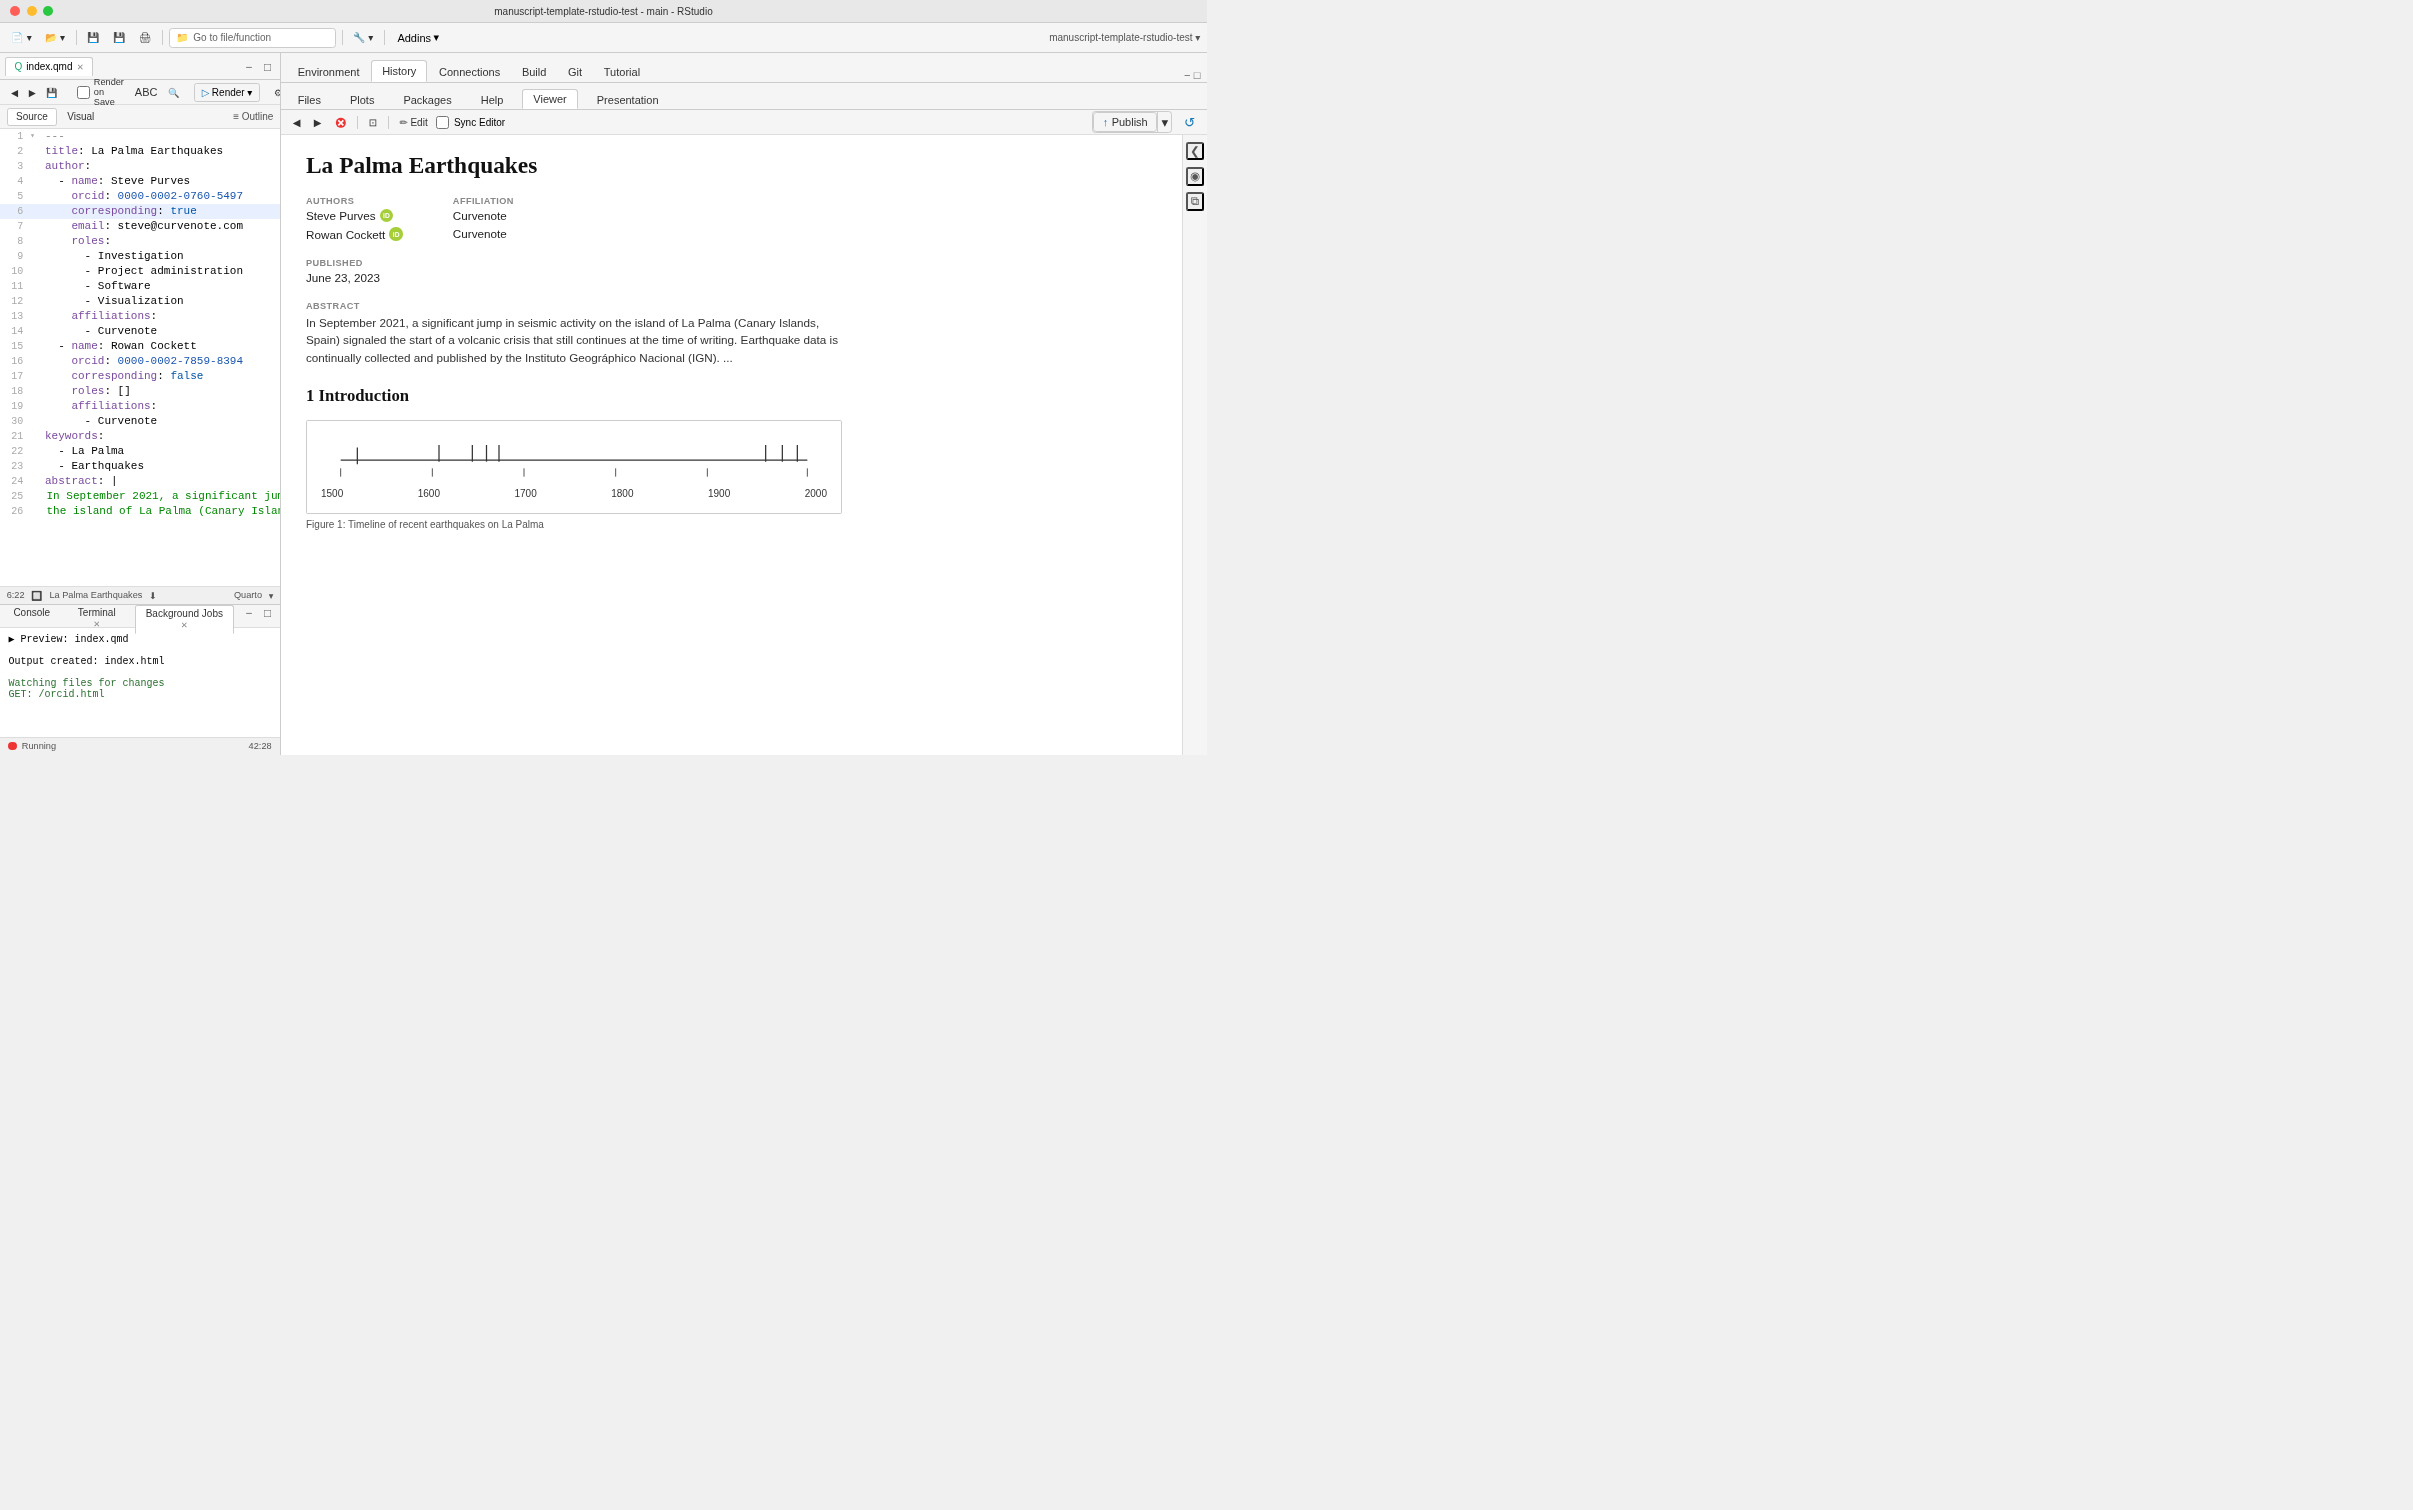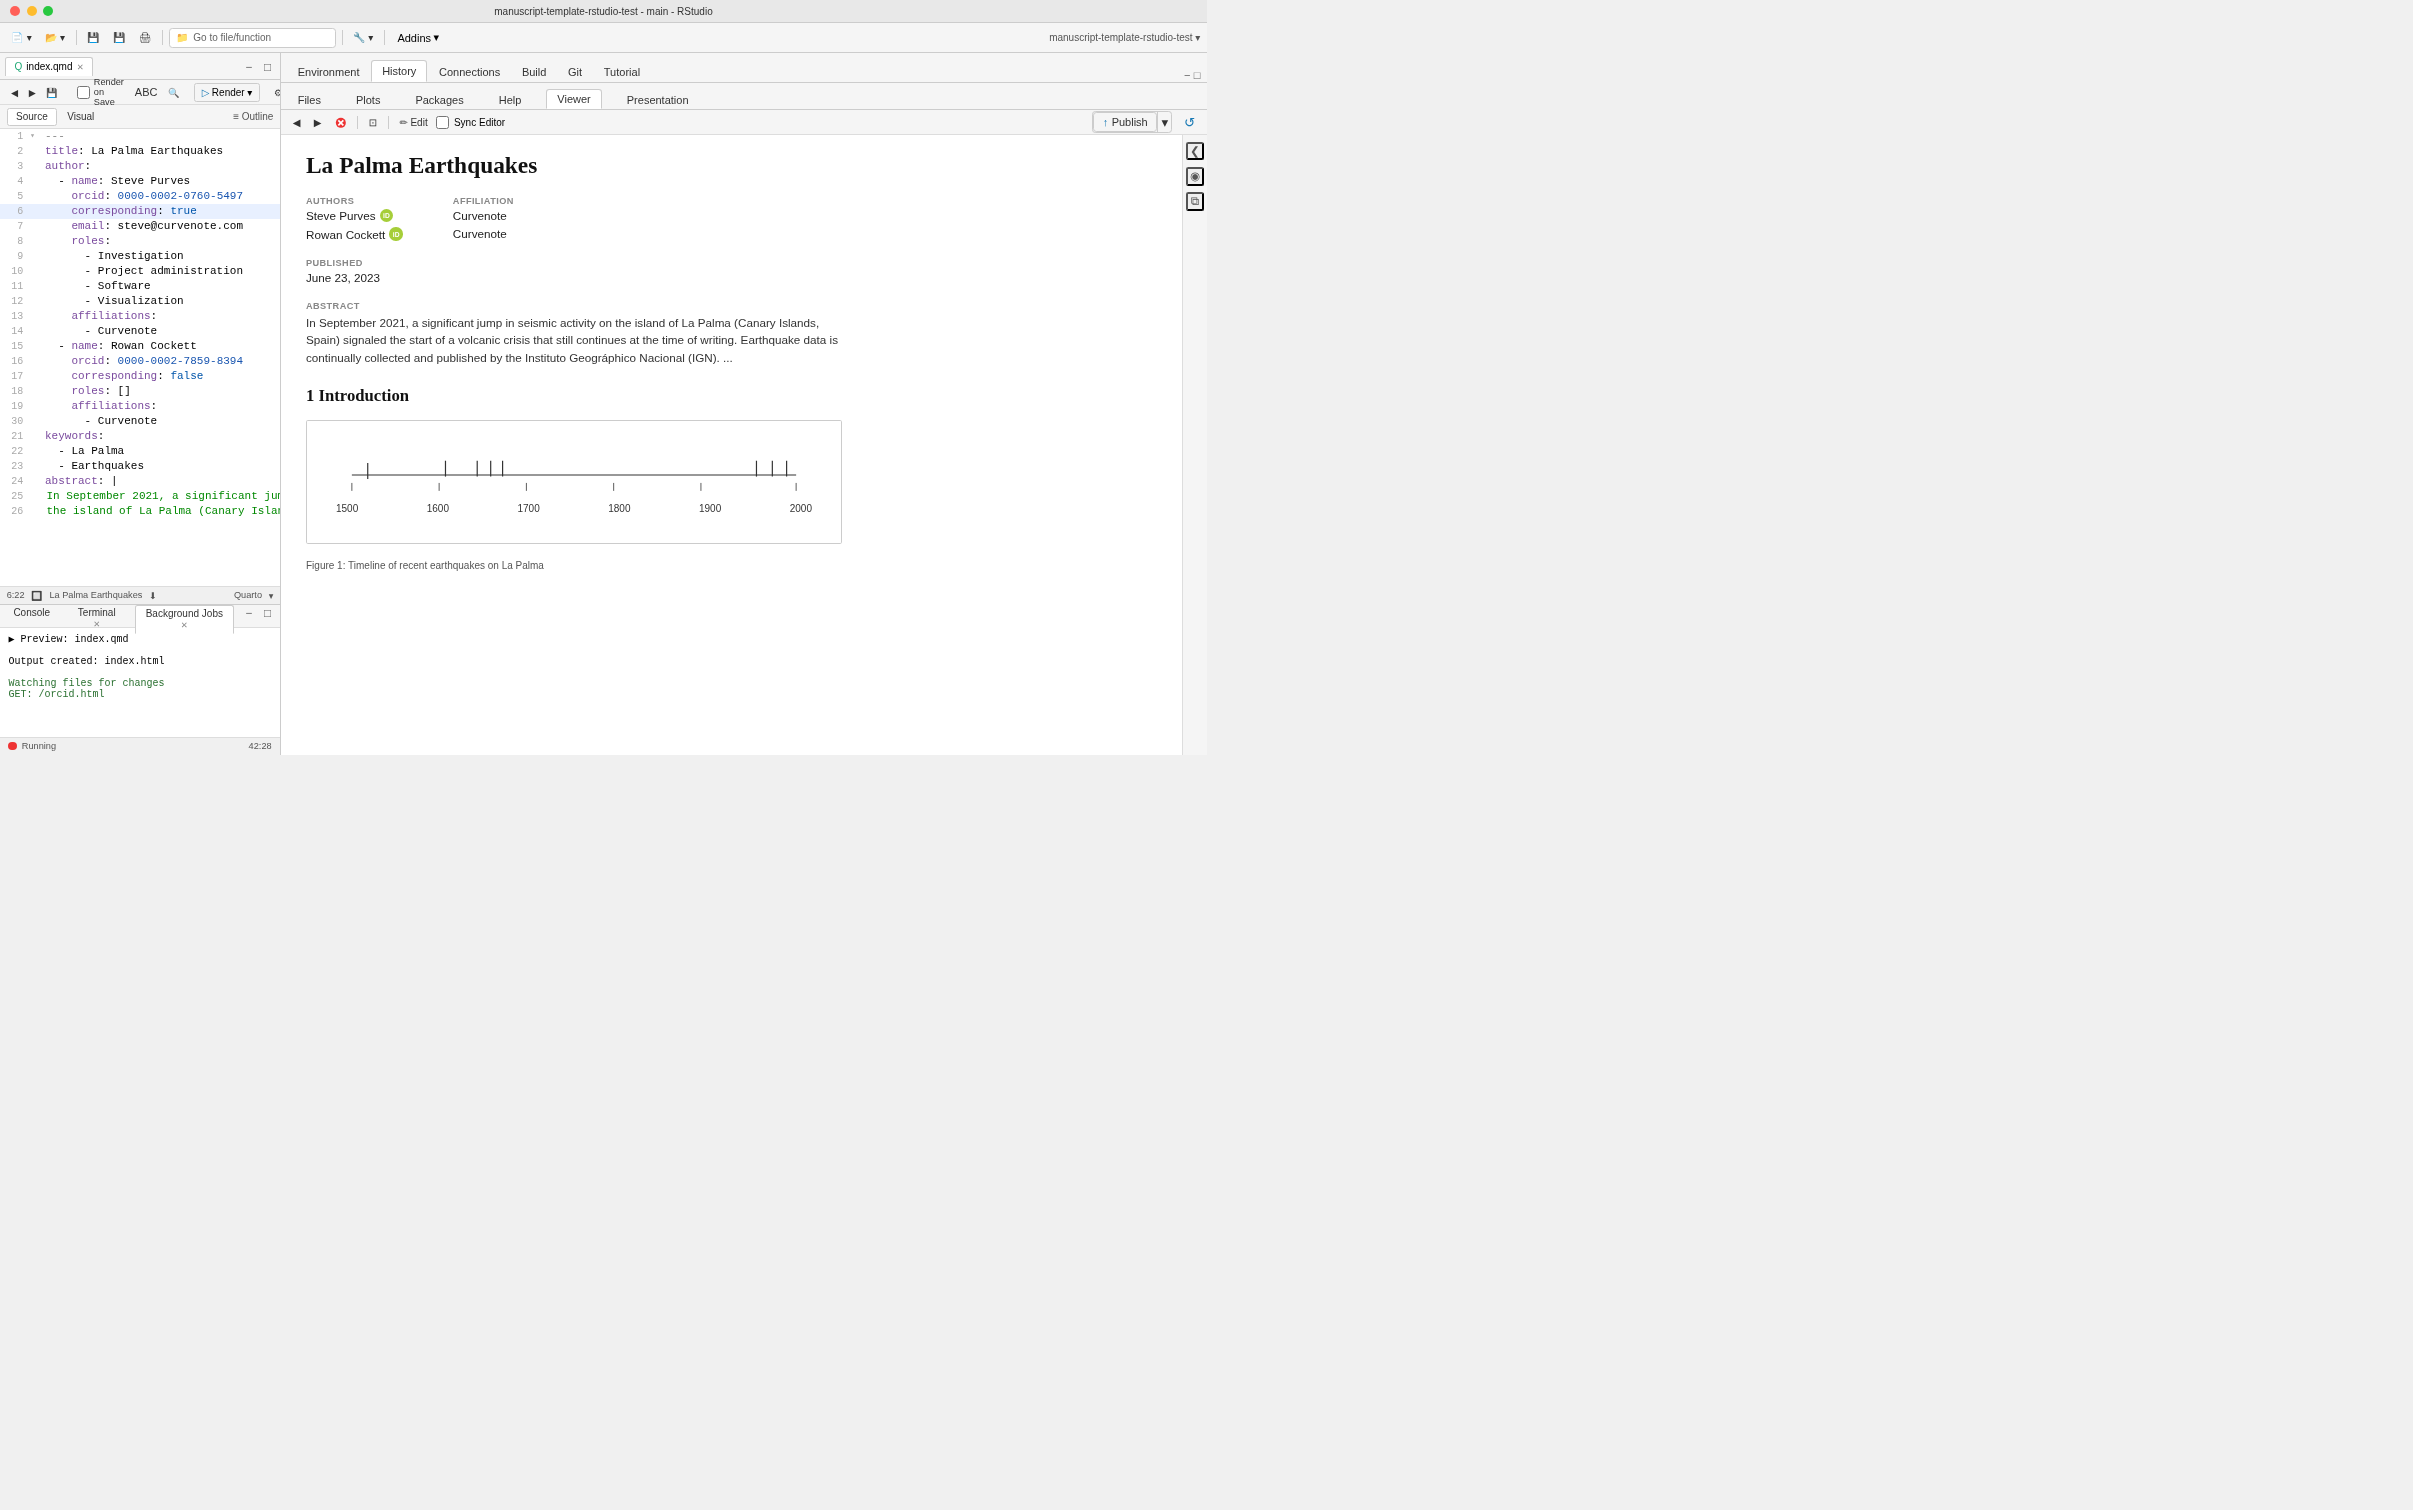--- a/index.html
+++ b/index.html
@@ -404,21 +404,21 @@
     }
 
     
     .right-bottom-tabs {
       height: 27px;
       background: #f5f5f5;
       border-bottom: 0.8px solid #ccc;
       display: flex;
       align-items: flex-end;
       padding: 0 6.7px;
-      gap: 15px;
+      gap: 9px;
     }
     .rbtab {
       padding: 3.3px 10px;
       font-size: 11px;
       border: none;
       background: transparent;
       cursor: pointer;
       color: #333;
       border-radius: 3.3px 3.3px 0 0;
     }
@@ -592,22 +592,22 @@
     .section-title {
       font-size: 16.7px;
       font-weight: bold;
       color: #111;
       margin-bottom: 13.4px;
       font-family: Georgia, serif;
     }
     .timeline-fig {
       border: 0.8px solid #ccc;
       border-radius: 1.7px;
-      padding: 29px;
-      margin-bottom: 16px;
+      padding: 14px;
+      margin-bottom: 5px;
       background: white;
     }
     .timeline-axis {
       position: relative;
       height: 50px;
       margin-bottom: 3.3px;
     }
     .timeline-ticks {
       display: flex;
       justify-content: space-between;

